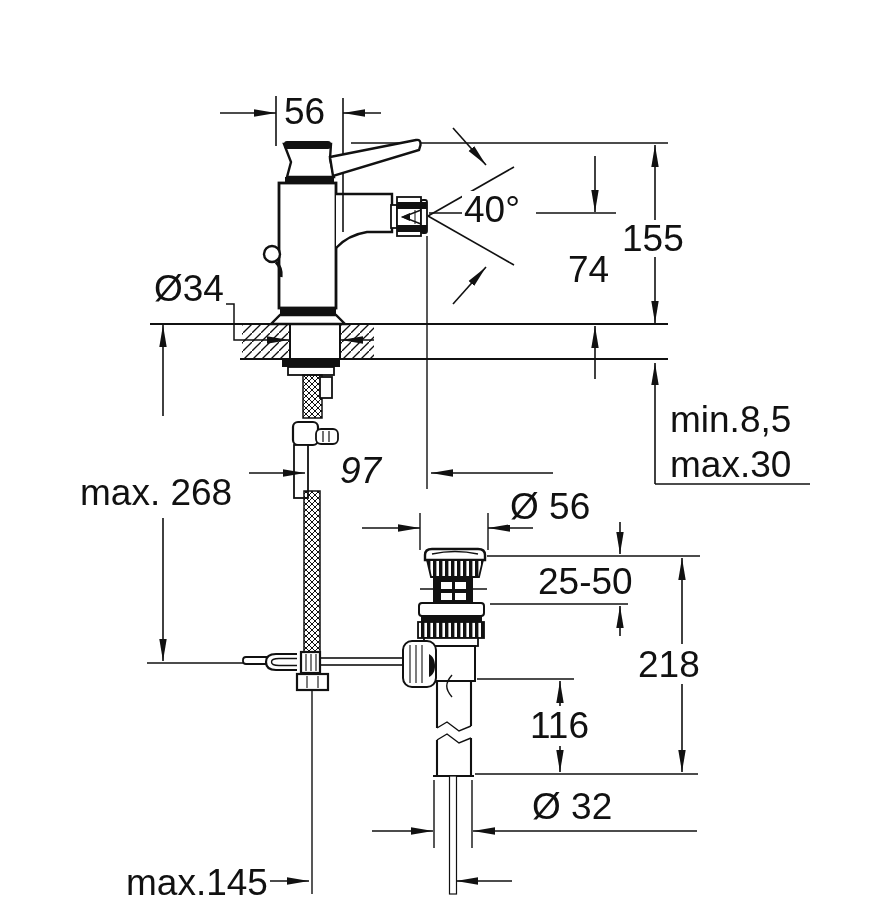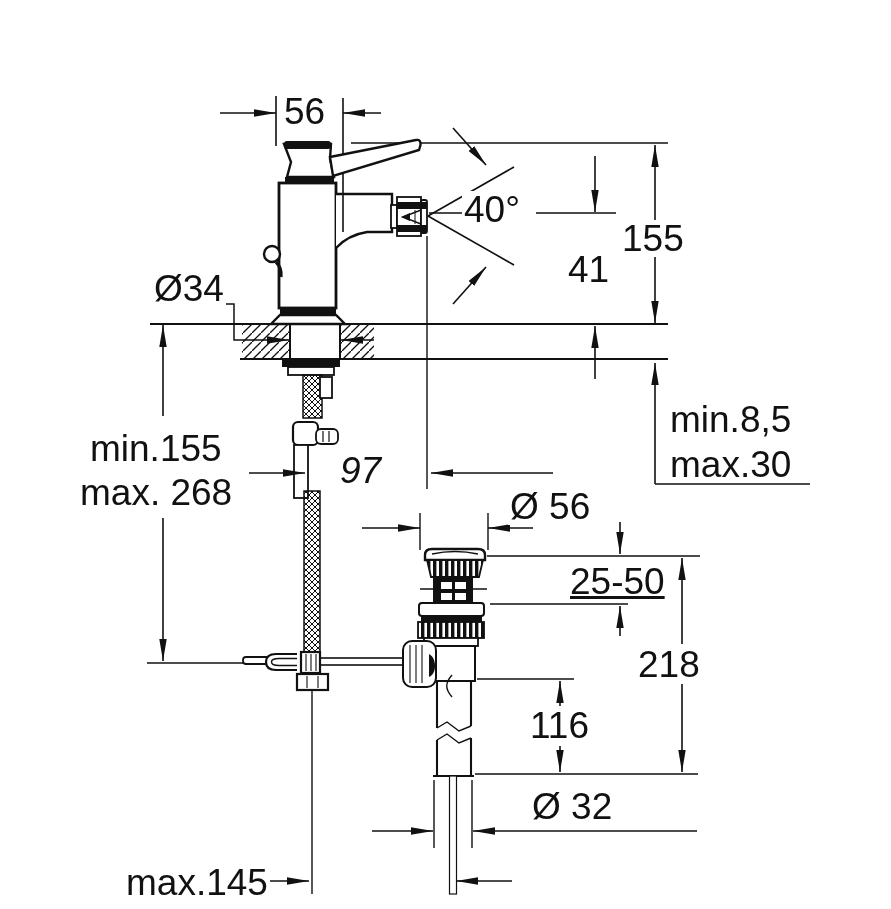--- a/index.html
+++ b/index.html
@@ -193,27 +193,26 @@
     <line x1="697" y1="795" x2="473" y2="795" marker-end="url(#arr)"></line>
 
     <line x1="128" y1="845" x2="309" y2="845" marker-end="url(#arr)"></line>
     <line x1="512" y1="845" x2="456" y2="845" marker-end="url(#arr)"></line>
   </g>
 </svg>
 
 <div class="dim-label" style="left:282px;top:57px;">56</div>
 <div class="dim-label" style="left:462px;top:155px;">40°</div>
 <div class="dim-label" style="left:620px;top:184px;">155</div>
-<div class="dim-label" style="left:566px;top:215px;">41</div>
+<div class="dim-label" style="left:566px;top:215px;">74</div>
 <div class="dim-label" style="left:152px;top:234px;">Ø34</div>
-<div class="dim-label" style="left:88px;top:394px;">min.155</div>
 <div class="dim-label" style="left:78px;top:438px;text-align:center;">max. 268</div>
 <div class="dim-label" style="left:338px;top:416px;font-style:italic;">97</div>
 <div class="dim-label" style="left:668px;top:365px;">min.8,5</div>
 <div class="dim-label" style="left:668px;top:410px;">max.30</div>
 <div class="dim-label" style="left:508px;top:452px;">Ø 56</div>
-<div class="dim-label" style="left:568px;top:527px;text-decoration:underline;">25-50</div>
+<div class="dim-label" style="left:536px;top:527px;">25-50</div>
 <div class="dim-label" style="left:636px;top:610px;">218</div>
 <div class="dim-label" style="left:528px;top:671px;">116</div>
 <div class="dim-label" style="left:530px;top:752px;">Ø 32</div>
 <div class="dim-label" style="left:124px;top:828px;">max.145</div>
 
 </div>
 
 </body></html>

